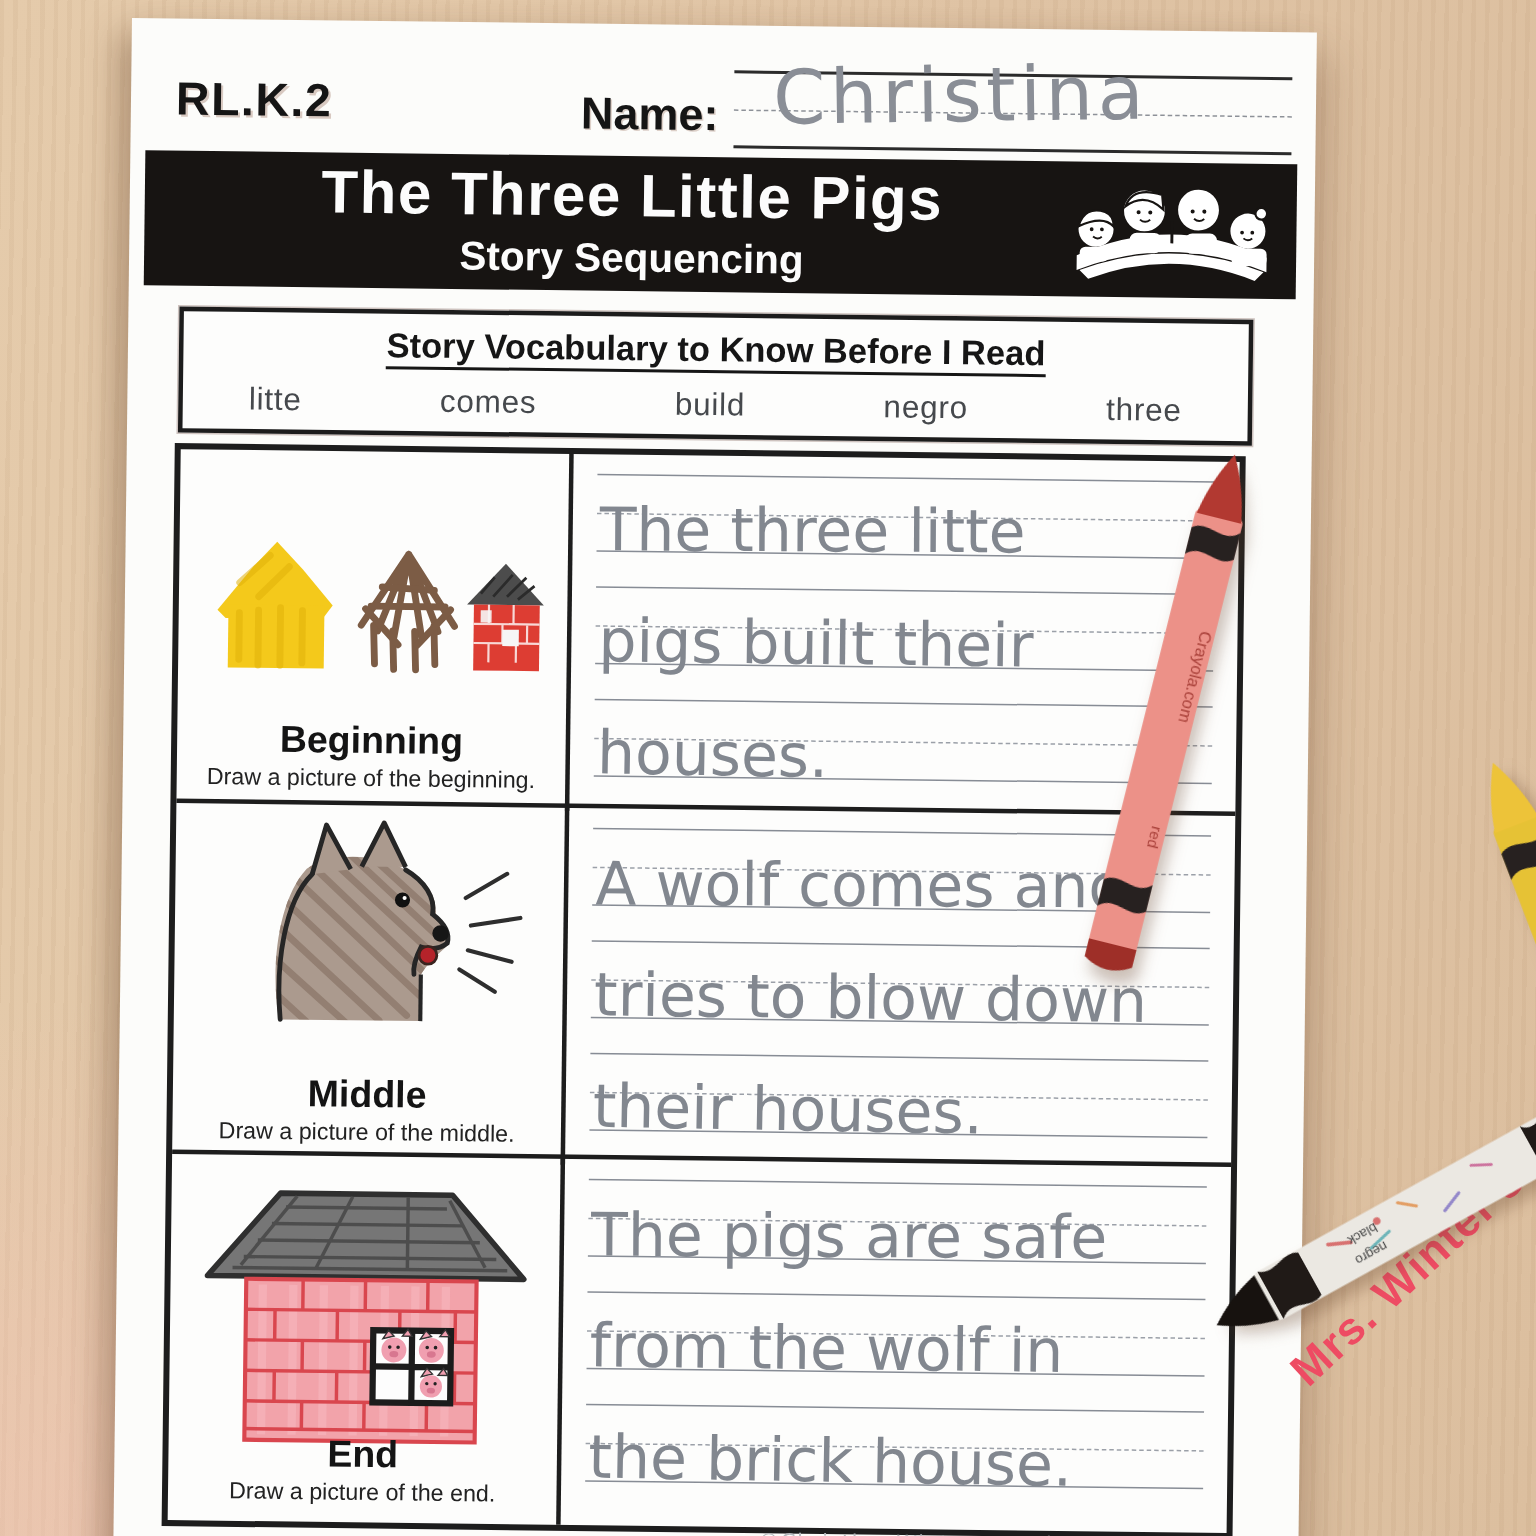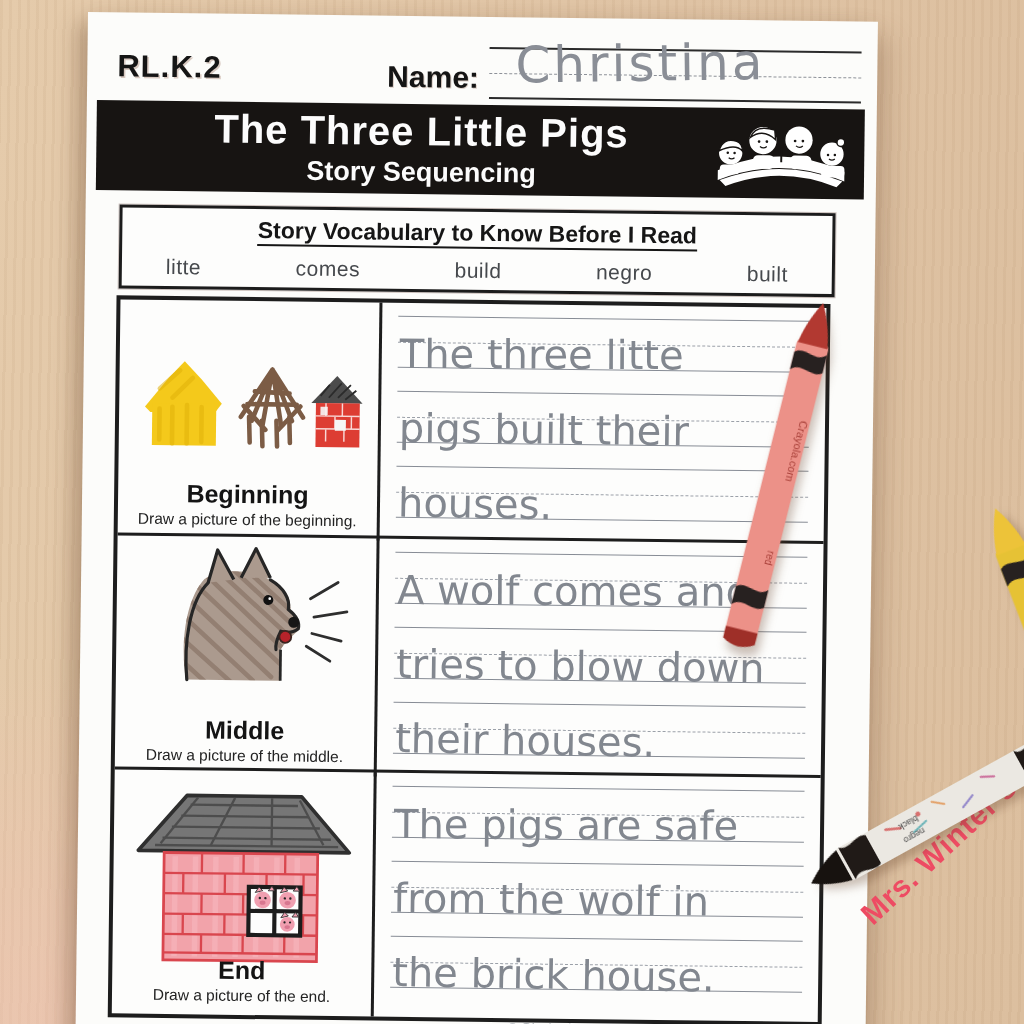--- a/index.html
+++ b/index.html
@@ -137,21 +137,21 @@
       </svg>
     </div>
 
     <div class="vocab">
       <div class="vocab-title"><span>Story Vocabulary to Know Before I Read</span></div>
       <div class="vocab-words">
         <span>litte</span>
         <span>comes</span>
         <span>build</span>
         <span>negro</span>
-        <span>built</span>
+        <span>three</span>
       </div>
     </div>
 
     <div class="seq-table">
 
       <div class="seq-row">
         <div class="cell-left">
           <svg class="cell-draw draw-beginning" viewBox="0 0 256 118">
 
             <path d="M14,62 L40,30 L57,12 L76,32 L98,58 L92,66 L20,68 Z" fill="#f4c91b"></path>

